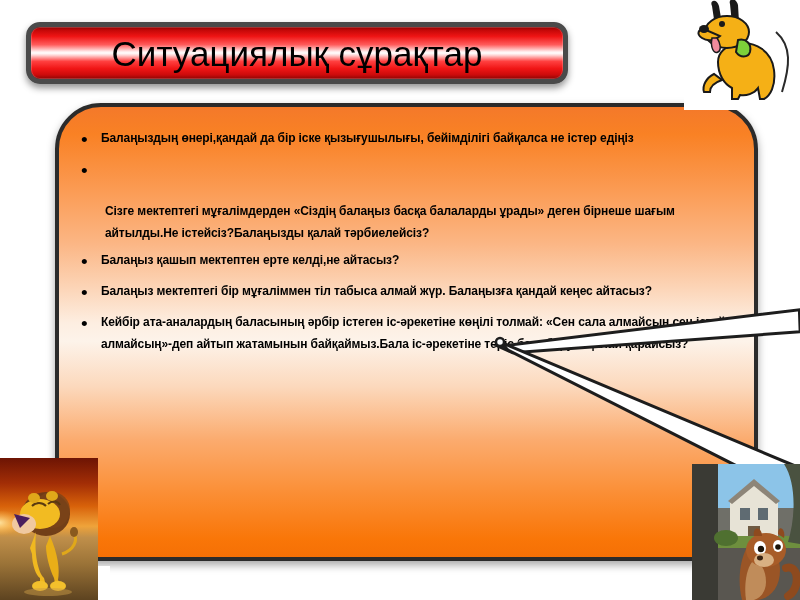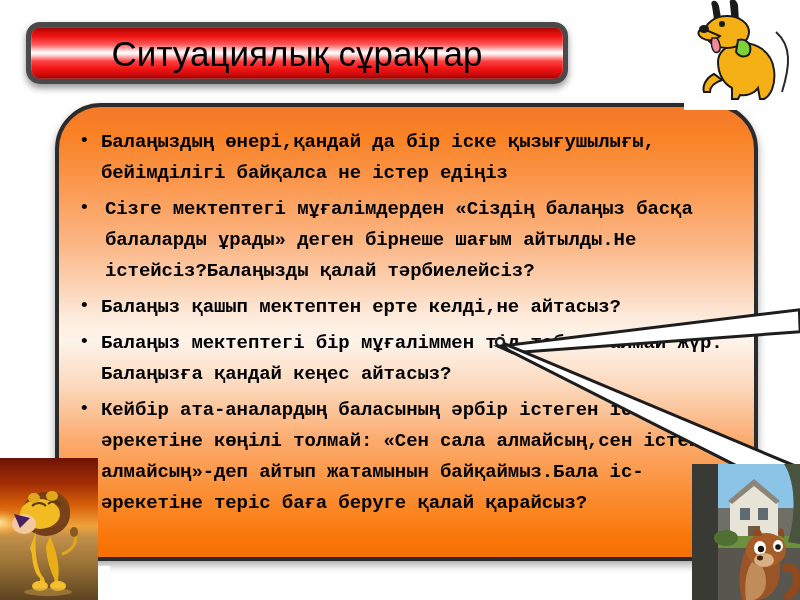--- a/index.html
+++ b/index.html
@@ -106,27 +106,27 @@
     flex: 0 0 auto;
     width: 20px;
     color: #000000;
     font-size: 19px;
     line-height: 26px;
     text-align: left;
   }
   .bullet-text {
     flex: 1 1 auto;
     color: #000000;
-    font-size: 19px;
+    font-size: 12px;
     font-weight: bold;
-    line-height: 31px;
+    line-height: 22px;
     letter-spacing: -0.1px;
-    font-family: Liberation Mono, monospace;
-  }
-  .indent-1 .bullet-text { padding-left: 4px; }
+    font-family: Liberation Sans, sans-serif;
+  }
+  .indent-1 .bullet-text { padding-left: 4px; margin-top: 42px; }
 
   
   .callout-wedge {
     position: absolute;
     left: 0; top: 0;
     width: 800px;
     height: 600px;
     pointer-events: none;
     z-index: 6;
   }

